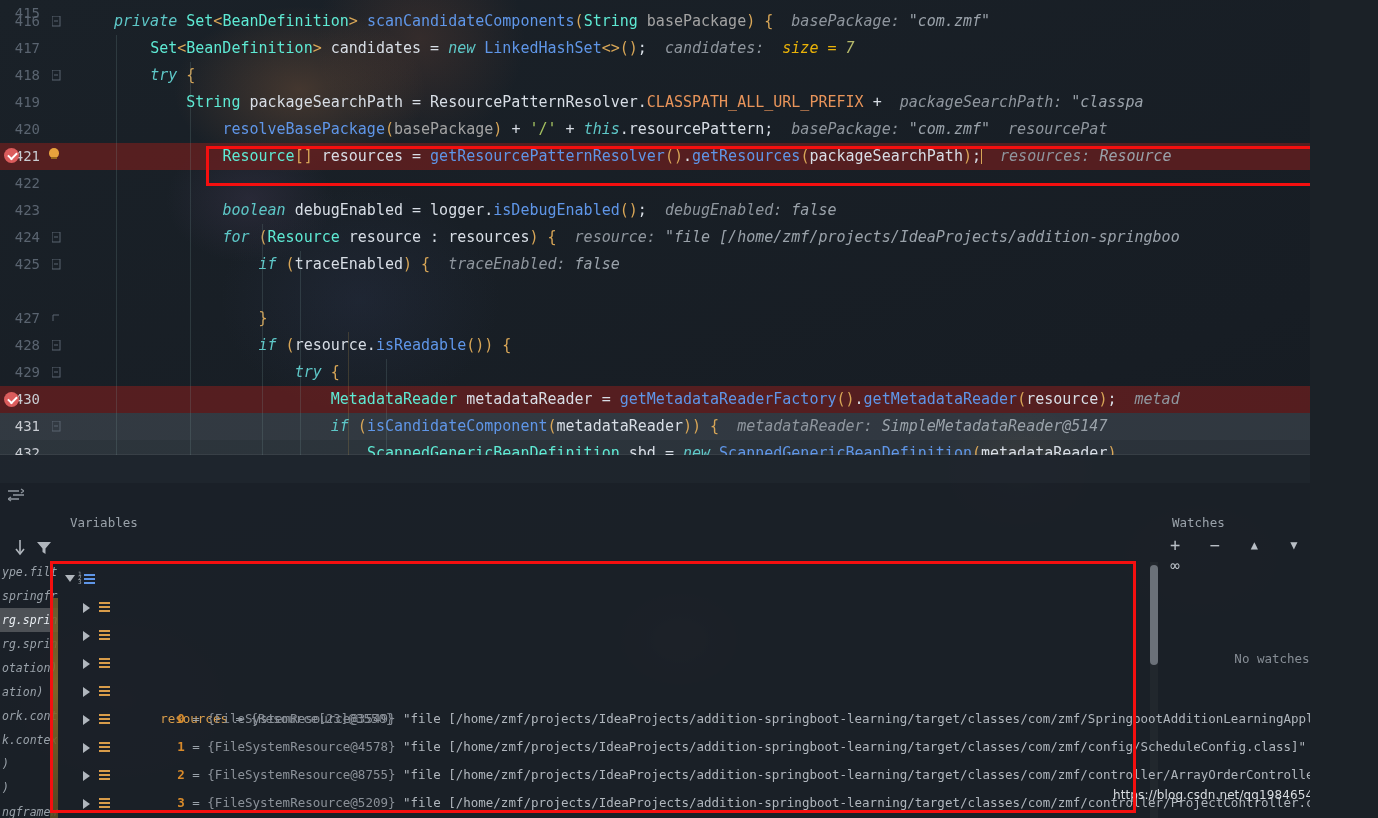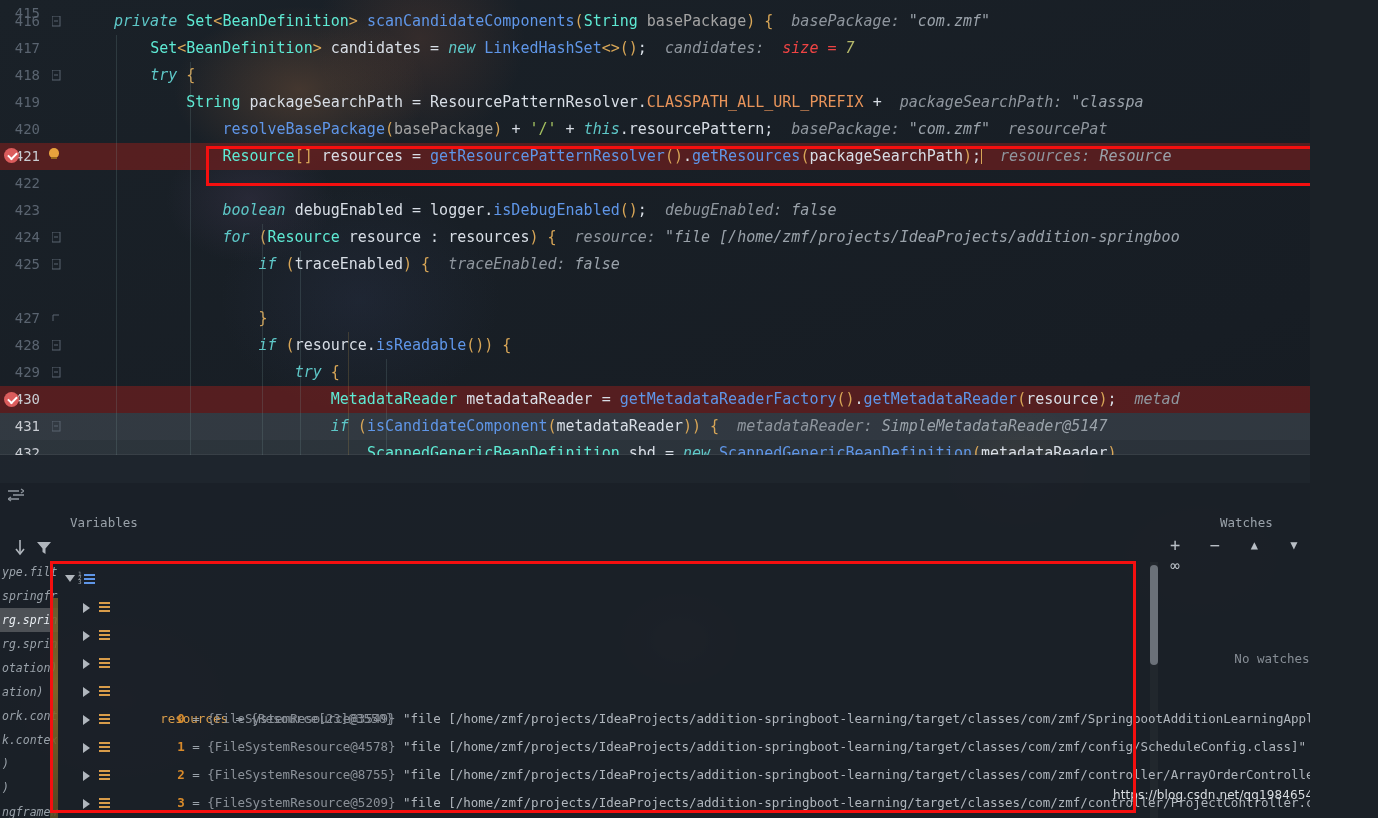--- a/index.html
+++ b/index.html
@@ -60,21 +60,21 @@
 
   
   .guide { position: absolute; top: 0; width: 1px; height: 27px; background: rgba(120,150,150,.22); }
   .kw2  { color: #5ec8c8; font-style: italic; }
   .typ  { color: #5eead4; }
   .fn   { color: #5f96e8; }
   .str  { color: #a5c261; }
   .pln  { color: #d8dee6; }
   .prm  { color: #a3a3a3; }
   .br   { color: #d8a657; }
-  .hint { color: #ef4444; font-style: italic; }
+  .hint { color: #eab308; font-style: italic; }
   .hintv{ color: #9aa2aa; font-style: italic; }
   .hintn{ color: #b5b86a; font-style: italic; }
   .pnam { color: #8f969e; font-style: italic; }
   .consts { color: #e8945a; }
 
   .caret { display:inline-block; width:1px; height:17px; background:#d8a657;
            vertical-align:-3px; }
 
   
   .bp {
@@ -121,21 +121,21 @@
               color:#b0b6bd; font-size:15px; line-height:16px; text-align:center;}
   .layout-ic { position:absolute; right: 4px; top: 32px; width:18px; height:16px; }
 
   .settings-ic { position:absolute; left: 8px; top: 33px; width: 16px; height: 14px; }
 
   .panel-title {
     position: absolute; font-size: 12.5px; color: #9aa2aa;
     font-family: "DejaVu Sans Mono", monospace;
   }
   #varsTitle { left: 70px; top: 515px; }
-  #watchTitle{ left: 1172px; top: 515px; margin-left: 48px; }
+  #watchTitle{ left: 1172px; top: 515px; }
 
   .watch-tools { position: absolute; left: 1162px; top: 534px; height: 24px; }
   .watch-tools span { display:inline-block; color:#b9bfc6; font-size:17px;
                       width: 30px; text-align:center; vertical-align: middle; }
 
   #nowatches {
     position: absolute; left: 1172px; top: 651px; width: 200px;
     text-align: center; color: #868d95; font-size: 12.5px;
   }
 

